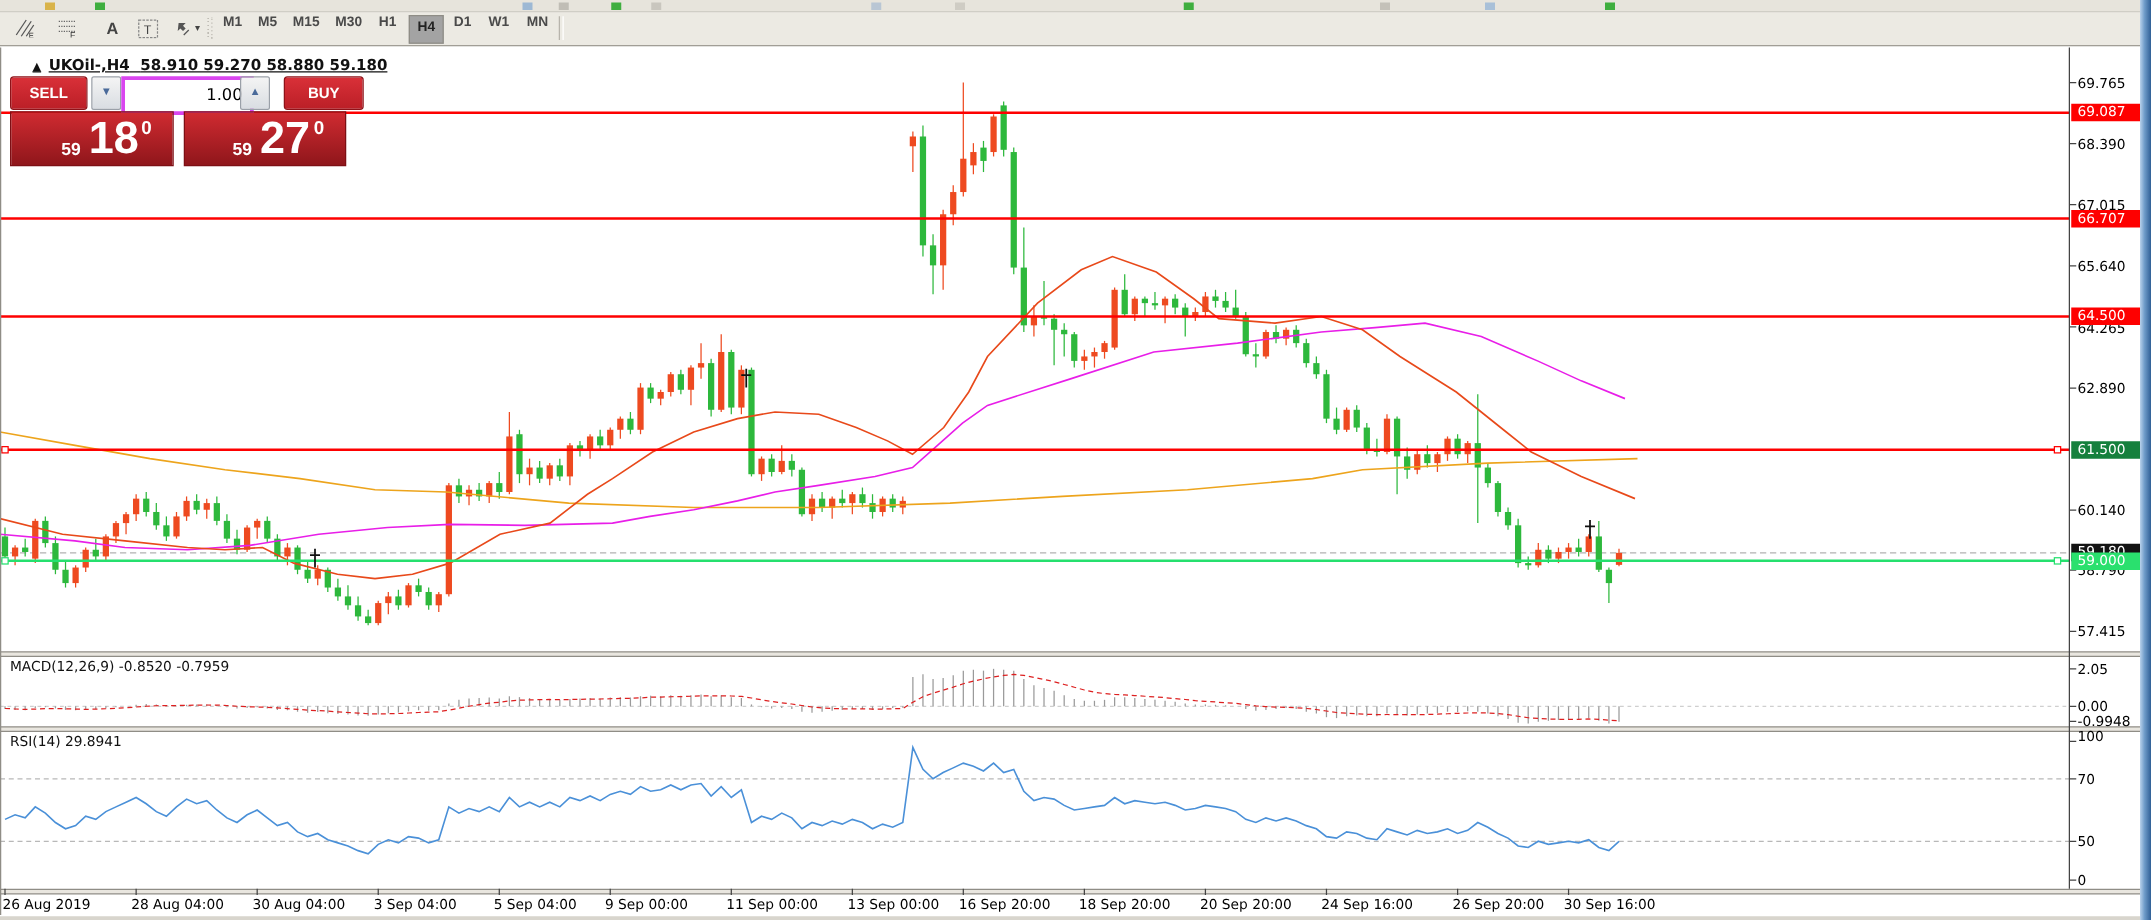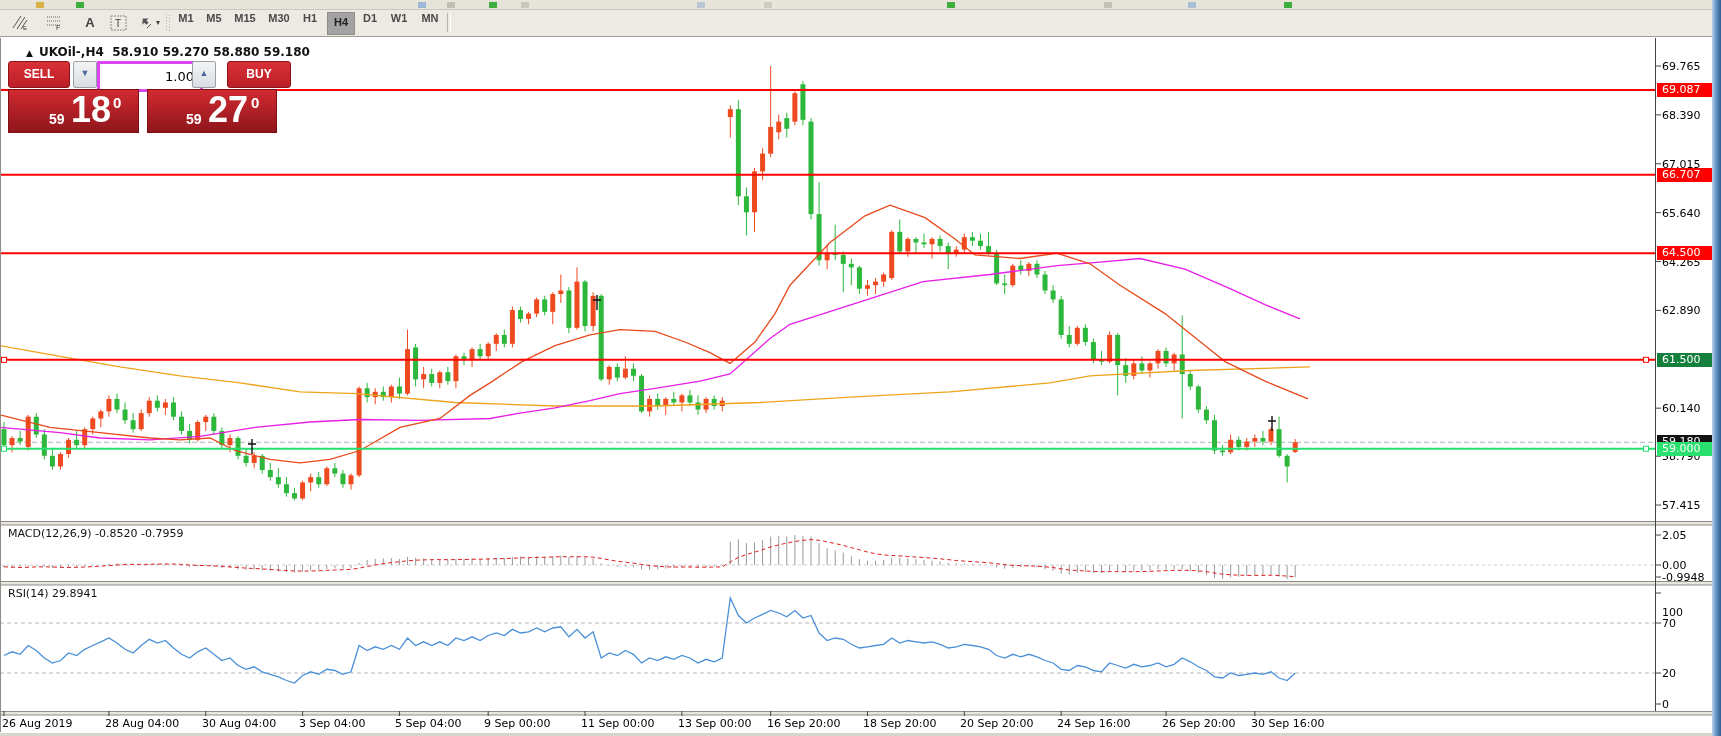--- a/index.html
+++ b/index.html
@@ -12,21 +12,21 @@
   .tool{position:absolute;top:2px;width:24px;height:21px;text-align:center;color:#444;cursor:pointer;}
   .tool svg{margin-top:3px;}
   .tf-btn{position:absolute;top:2px;height:21px;line-height:21px;text-align:center;
           font:bold 11px "Liberation Sans",sans-serif;color:#4a4a4a;cursor:pointer;}
   .tf-btn.active{background:#a3a3a3;border:1px solid #8f8d86;line-height:19px;color:#222;}
   .vsep{position:absolute;top:3px;width:2px;height:19px;border-left:1px solid #b7b4ac;border-right:1px solid #fff;}
   .grip{position:absolute;top:4px;width:4px;height:17px;
         background:repeating-linear-gradient(#b0ada5 0 1px,transparent 1px 3px),repeating-linear-gradient(#b0ada5 0 1px,transparent 1px 3px);
         background-size:1px 100%,1px 100%;background-position:0 0,3px 1px;background-repeat:repeat-y;}
   
-  #chart-header{position:absolute;left:26px;top:45px;font:600 12px "DejaVu Sans",sans-serif;color:#111;z-index:6;}
+  #chart-header{position:absolute;left:26px;top:45px;font:600 12px "DejaVu Sans",sans-serif;color:#111;z-index:6;text-decoration:underline;}
   #chart-header .tri{font-size:9px;margin-right:6px;}
   .ind-label{position:absolute;left:8px;font:11px "DejaVu Sans",sans-serif;color:#111;z-index:4;}
   .ax-label{position:absolute;left:1662px;font:11px "DejaVu Sans",sans-serif;color:#000;z-index:3;white-space:nowrap;}
   .ax-badge{position:absolute;left:1657px;width:54px;height:14px;font:11px "DejaVu Sans",sans-serif;
             color:#fff;text-align:left;padding-left:5px;line-height:14px;z-index:4;}
   .t-label{position:absolute;top:717px;font:11px "DejaVu Sans",sans-serif;color:#000;z-index:3;white-space:nowrap;}
   #annotation{position:absolute;left:1316px;top:268px;font:bold 46px "DejaVu Sans",sans-serif;z-index:5;letter-spacing:1px;}
   
   #quote-panel{position:absolute;left:8px;top:61px;width:284px;z-index:7;}
   .qp-btn{position:absolute;height:25px;background:linear-gradient(#d93038,#bb1f27);border:1px solid #8e1218;
@@ -709,23 +709,23 @@
       <div class="ax-label" style="top:499px">57.415</div>
       <div class="ax-badge" style="top:83px;background:#fe0000">69.087</div>
       <div class="ax-badge" style="top:168px;background:#fe0000">66.707</div>
       <div class="ax-badge" style="top:246px;background:#fe0000">64.500</div>
       <div class="ax-badge" style="top:353px;background:#15803d">61.500</div>
       <div class="ax-badge" style="top:435px;background:#131313">59.180</div>
       <div class="ax-badge" style="top:442px;background:#2ae06e">59.000</div>
       <div class="ax-label" style="top:529px">2.05</div>
       <div class="ax-label" style="top:559px">0.00</div>
       <div class="ax-label" style="top:571px">-0.9948</div>
-      <div class="ax-label" style="top:606px">100</div>
+      <div class="ax-label" style="top:583px">100</div>
       <div class="ax-label" style="top:617px">70</div>
-      <div class="ax-label" style="top:667px">20</div>
+      <div class="ax-label" style="top:667px">50</div>
       <div class="ax-label" style="top:698px">0</div>
       <div class="t-label" style="left:2px">26 Aug 2019</div>
       <div class="t-label" style="left:105px">28 Aug 04:00</div>
       <div class="t-label" style="left:202px">30 Aug 04:00</div>
       <div class="t-label" style="left:299px">3 Sep 04:00</div>
       <div class="t-label" style="left:395px">5 Sep 04:00</div>
       <div class="t-label" style="left:484px">9 Sep 00:00</div>
       <div class="t-label" style="left:581px">11 Sep 00:00</div>
       <div class="t-label" style="left:678px">13 Sep 00:00</div>
       <div class="t-label" style="left:767px">16 Sep 20:00</div>

